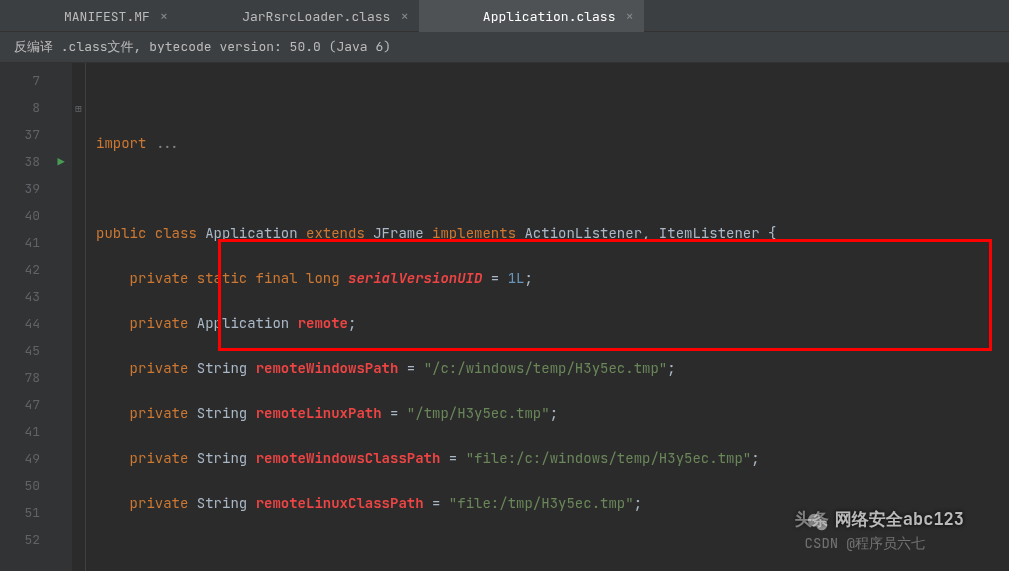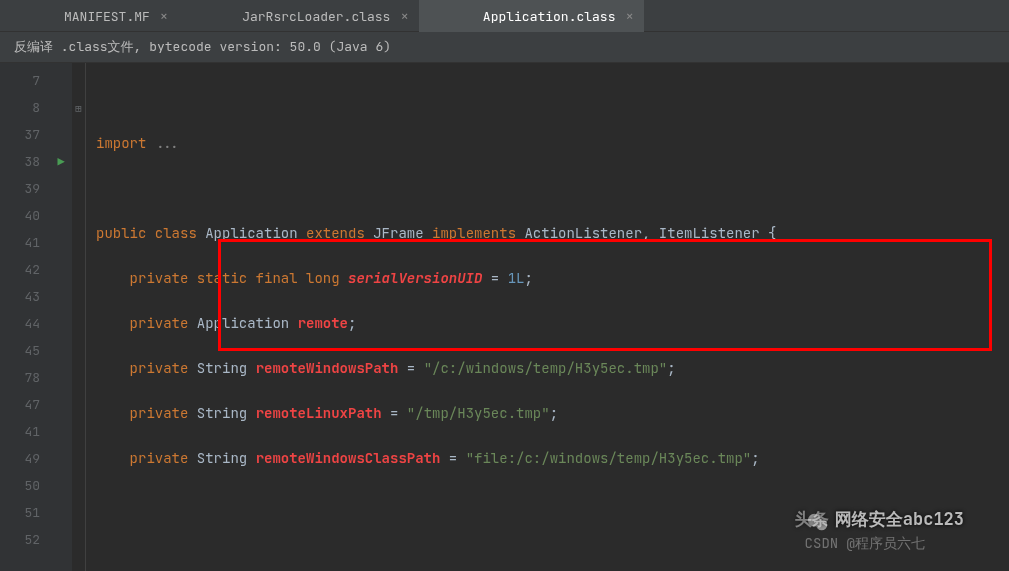--- a/index.html
+++ b/index.html
@@ -223,20 +223,21 @@
   <div class="code">
 <div class="line"></div>
 <div class="line"><span class="kw">import</span><span class="ellipsis"> ...</span></div>
 <div class="line"></div>
 <div class="line"><span class="kw">public class </span><span>Application </span><span class="kw">extends </span><span>JFrame </span><span class="kw">implements </span><span>ActionListener, ItemListener {</span></div>
 <div class="line">    <span class="kw">private static final long </span><span class="field" style="font-style:italic">serialVersionUID</span><span> = </span><span class="num">1L</span><span>;</span></div>
 <div class="line">    <span class="kw">private </span><span>Application </span><span class="field">remote</span><span>;</span></div>
 <div class="line">    <span class="kw">private </span><span>String </span><span class="field">remoteWindowsPath</span><span> = </span><span class="str">"/c:/windows/temp/H3y5ec.tmp"</span><span>;</span></div>
 <div class="line">    <span class="kw">private </span><span>String </span><span class="field">remoteLinuxPath</span><span> = </span><span class="str">"/tmp/H3y5ec.tmp"</span><span>;</span></div>
 <div class="line">    <span class="kw">private </span><span>String </span><span class="field">remoteWindowsClassPath</span><span> = </span><span class="str">"file:/c:/windows/temp/H3y5ec.tmp"</span><span>;</span></div>
+<div class="line">    <span class="kw">private </span><span>String </span><span class="field">remoteLinuxClassPath</span><span> = </span><span class="str">"file:/tmp/H3y5ec.tmp"</span><span>;</span></div>
 
 
 
 
 
 
 
     <div class="red-box"></div>
   </div>
 </div>

